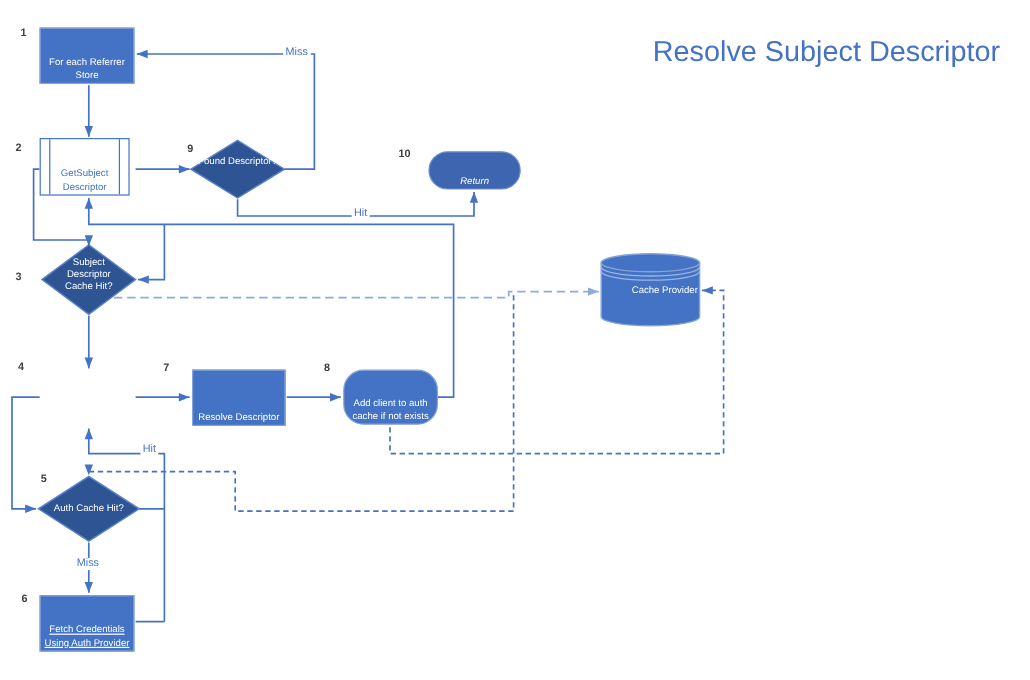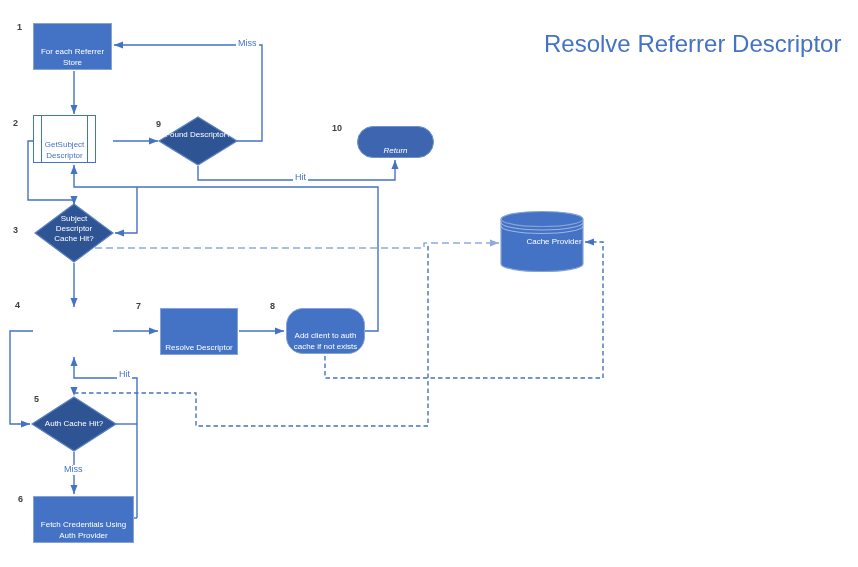--- a/index.html
+++ b/index.html
@@ -64,36 +64,36 @@
 
     <polyline points="95,248 424,248 424,243 499,243" fill="none" stroke="#8FAADC" stroke-width="1.4" stroke-dasharray="7 4" marker-end="url(#arrLight)"></polyline>
     <polyline points="428,246 428,426 196,426 196,393 74,393 74,396" fill="none" stroke="#4472C4" stroke-width="1.4" stroke-dasharray="4.5 3" marker-end="url(#arr)"></polyline>
     <polyline points="325,356 325,378 603,378 603,242 585,242" fill="none" stroke="#4472C4" stroke-width="1.4" stroke-dasharray="4.5 3" marker-end="url(#arr)"></polyline>
   </svg>
 
   <div class="node" style="left:33px;top:23px;width:79px;height:47px;">
     <span>For each Referrer Store</span>
   </div>
 
-  <div class="node predef" style="left:33px;top:115px;width:63px;height:48px;">
+  <div class="node predef" style="left:33px;top:115px;width:75px;height:48px;">
     <span class="bar bar-l"></span>
     <span class="bar bar-r"></span>
     <span class="lbl">GetSubject Descriptor</span>
   </div>
 
 
   <div class="node" style="left:160px;top:308px;width:78px;height:47px;">
     <span>Resolve Descriptor</span>
   </div>
 
   <div class="node" style="left:286px;top:308px;width:79px;height:46px;border-radius:17px;">
     <span>Add client to auth cache if not exists</span>
   </div>
 
-  <div class="node" style="left:33px;top:496px;width:101px;height:47px;">
+  <div class="node" style="left:33px;top:496px;width:79px;height:47px;text-decoration:underline;">
     <span>Fetch Credentials Using Auth Provider</span>
   </div>
 
   <div class="node stadium" style="left:357px;top:126px;width:77px;height:32px;">
     <span>Return</span>
   </div>
 
   <div class="dlabel" style="left:46px;top:214px;width:56px;">Subject Descriptor Cache Hit?</div>
   <div class="dlabel" style="left:32px;top:419px;width:84px;">Auth Cache Hit?</div>
   <div class="dlabel" style="left:161px;top:130px;width:74px;">Found Descriptor?</div>
@@ -109,15 +109,15 @@
   <span class="num" style="left:136px;top:301px;">7</span>
   <span class="num" style="left:270px;top:301px;">8</span>
   <span class="num" style="left:156px;top:119px;">9</span>
   <span class="num" style="left:332px;top:123px;">10</span>
 
   <span class="edge-label" style="left:236px;top:39px;">Miss</span>
   <span class="edge-label" style="left:293px;top:173px;">Hit</span>
   <span class="edge-label" style="left:117px;top:370px;">Hit</span>
   <span class="edge-label" style="left:62px;top:465px;">Miss</span>
 
-  <div class="title">Resolve Referrer Descriptor</div>
+  <div class="title">Resolve Subject Descriptor</div>
 
 </div>
 
 </body></html>

